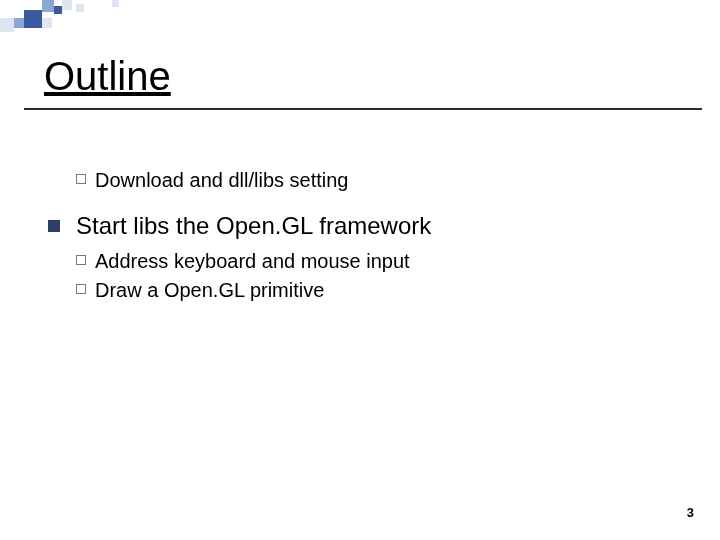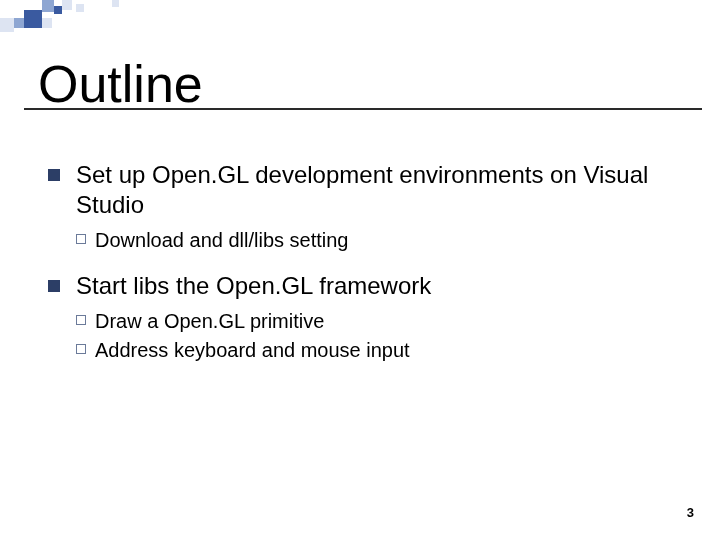--- a/index.html
+++ b/index.html
@@ -34,25 +34,26 @@
     position: absolute;
     left: 24px;
     right: 18px;
     height: 2px;
     background: #2a2a2a;
     top: 108px;
   }
 
   .title {
     position: absolute;
-    left: 38px;
+    left: 44px;
     top: 54px;
-    font-size: 52px;
+    font-size: 40px;
     font-weight: 400;
     letter-spacing: 0px;
+    text-decoration: underline;
   }
 
   .content {
     position: absolute;
     left: 48px;
     top: 160px;
     right: 40px;
     font-size: 24px;
     line-height: 1.25;
   }
@@ -121,44 +122,40 @@
   <div class="sq light" style="left:76px; top:4px;  width:8px;  height:8px;"></div>
   <div class="sq light" style="left:112px;top:0px;  width:7px;  height:7px;"></div>
 </div>
 
 <div class="title">Outline</div>
 <div class="rule"></div>
 
 <div class="content">
 
   <div class="l1">
-    <div class="l1-row">
-      <div class="filled-square"></div>
-      <div class="l1-text">Set up Open.GL development environments on Visual Studio</div>
-    </div>
     <div class="l2-group">
       <div class="l2">
         <div class="hollow-square"></div>
         <div class="l2-text">Download and dll/libs setting</div>
       </div>
     </div>
   </div>
 
   <div class="l1">
     <div class="l1-row">
       <div class="filled-square"></div>
       <div class="l1-text">Start libs the Open.GL framework</div>
     </div>
     <div class="l2-group">
       <div class="l2">
         <div class="hollow-square"></div>
-        <div class="l2-text">Draw a Open.GL primitive</div>
+        <div class="l2-text">Address keyboard and mouse input</div>
       </div>
       <div class="l2">
         <div class="hollow-square"></div>
-        <div class="l2-text">Address keyboard and mouse input</div>
+        <div class="l2-text">Draw a Open.GL primitive</div>
       </div>
     </div>
   </div>
 
 </div>
 
 <div class="pagenum">3</div>
 
 </body></html>

